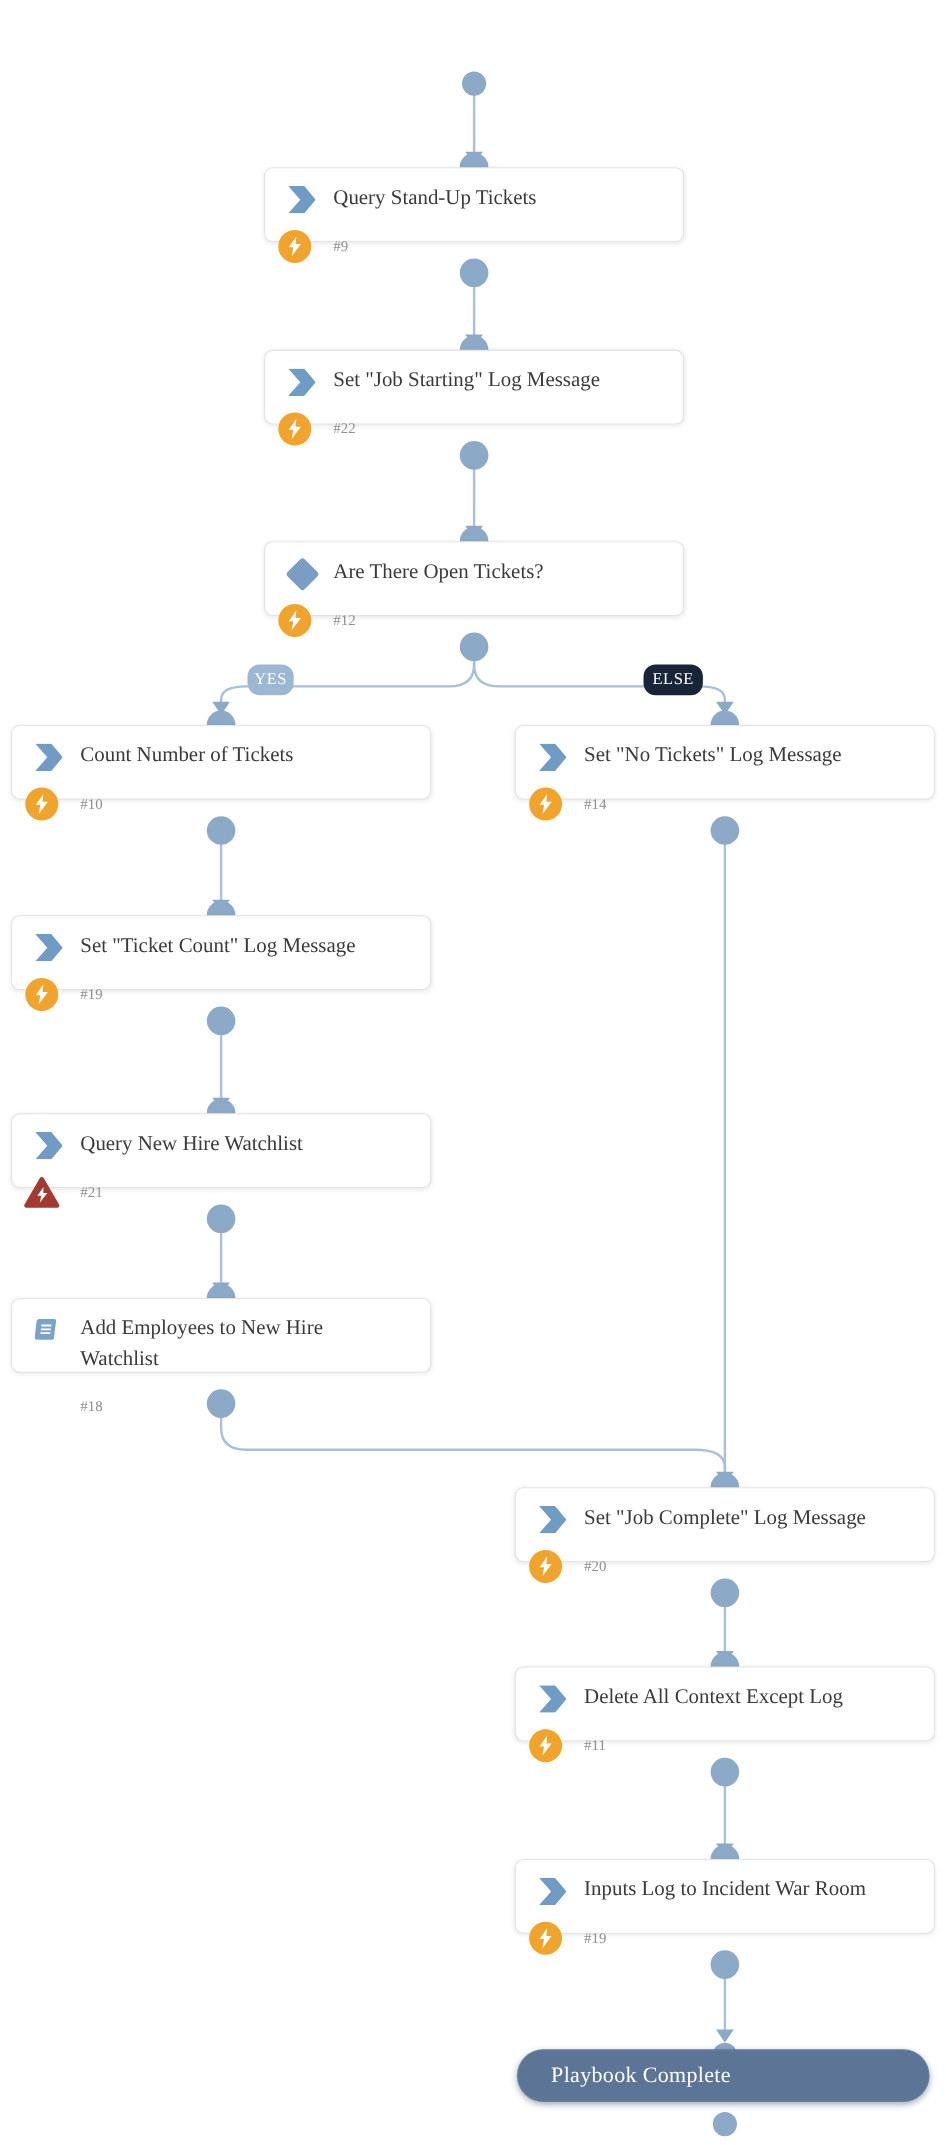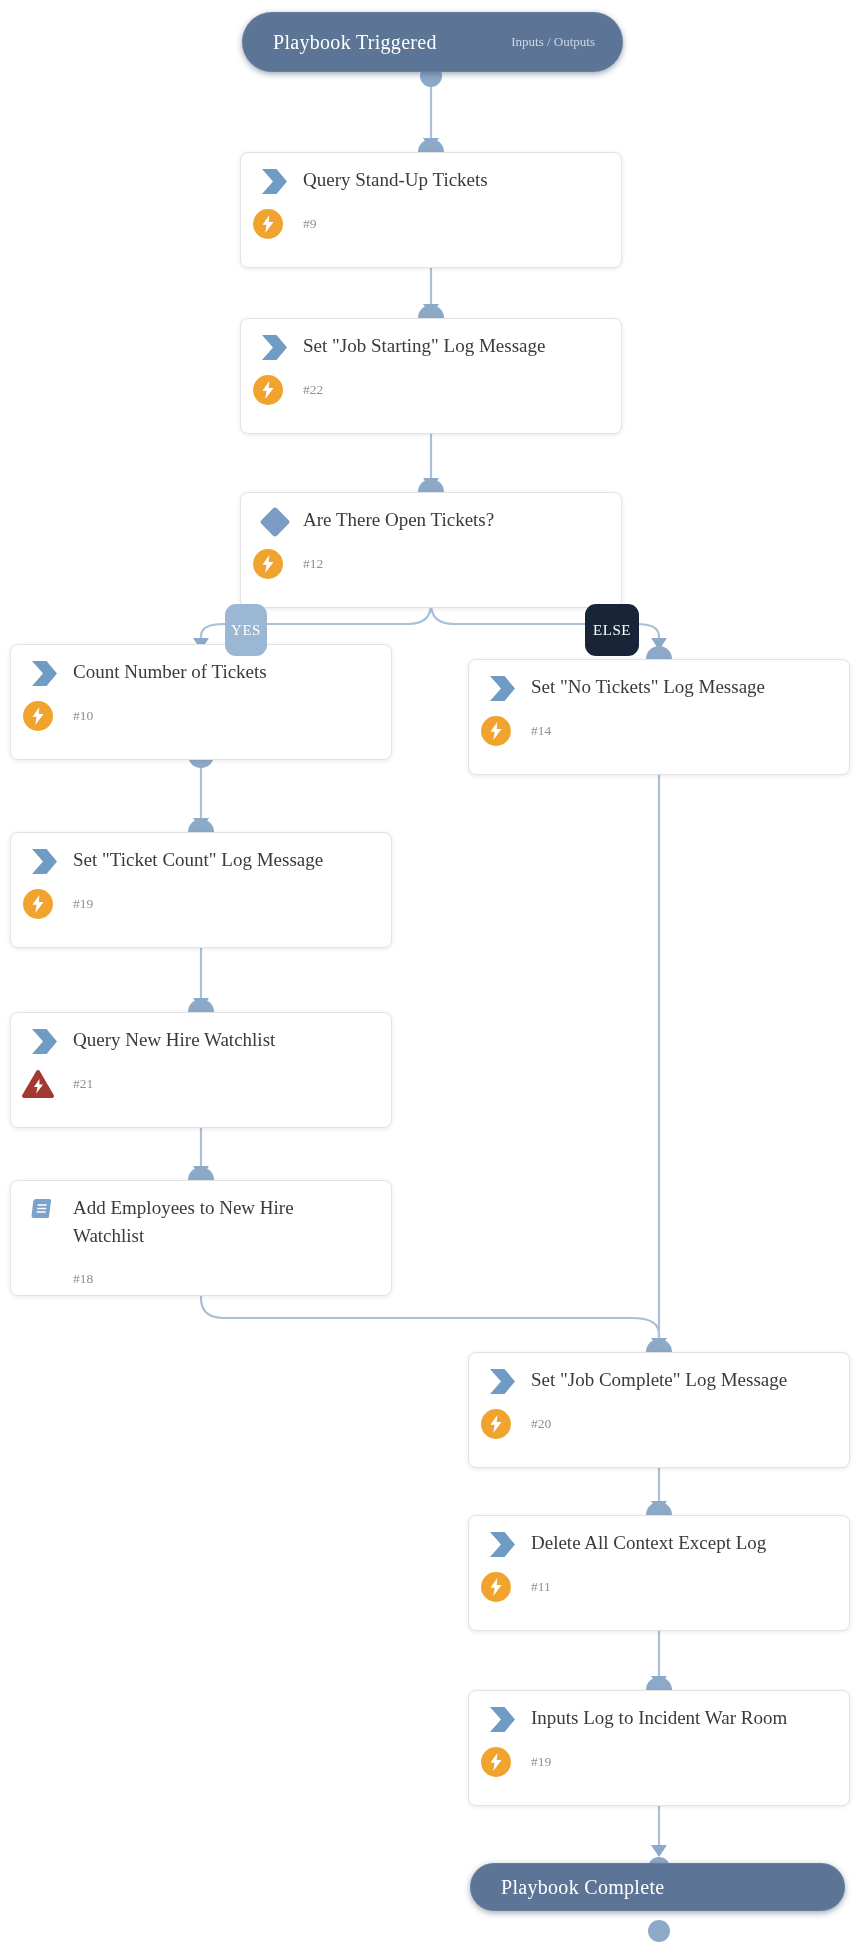--- a/index.html
+++ b/index.html
@@ -9,38 +9,38 @@
   .cline{fill:none;stroke:#a9c0d8;stroke-width:2.2px;}
   .cdome{fill:#8ca9c8;}
   .carrow{fill:#8ca9c8;}
 
   .pill{position:absolute;z-index:2;background:#5c7495;border-radius:40px;
         box-shadow:0 2px 6px rgba(40,60,90,.45), inset 0 0 0 1px rgba(255,255,255,.08);
         display:flex;align-items:center;cursor:pointer;}
   .pill .pill-title{color:#ffffff;font-size:20px;letter-spacing:.3px;padding-left:31px;flex:1;}
   .pill .pill-link{color:#ccd7e6;font-size:13px;padding-right:28px;}
 
-  .node{position:absolute;z-index:2;width:382px;height:116px;background:#ffffff;
+  .node{position:absolute;z-index:2;width:382px;height:68px;background:#ffffff;
         border:1px solid #e3e3e5;border-radius:8px;box-sizing:border-box;
         box-shadow:0 1px 5px rgba(0,0,0,.09);cursor:pointer;}
   .node .title{position:absolute;left:62px;top:13px;width:305px;font-size:19px;color:#3a3a3a;line-height:1.48;}
   .node .nid{position:absolute;left:62px;top:63px;font-size:13.5px;color:#8f8f8f;}
   .node.book .nid{top:70px;margin-top:20px;}
   .node.book .title{width:280px;}
 
   .chevron{position:absolute;left:21px;top:16px;width:25px;height:25px;background:#6f9bc4;
            clip-path:polygon(0 0,58% 0,100% 50%,58% 100%,0 100%,44% 50%);}
   .diamond{position:absolute;left:23px;top:18px;width:22px;height:22px;background:#7b9dc4;
            border-radius:3px;transform:rotate(45deg);}
   .book-icon{position:absolute;left:18px;top:14px;width:28px;height:28px;}
   .bolt-badge{position:absolute;left:12px;top:56px;width:30px;height:30px;border-radius:50%;
               background:#f0a42d;display:flex;align-items:center;justify-content:center;}
   .err-badge{position:absolute;left:10px;top:56px;width:34px;height:30px;}
 
-  .branch-badge{position:absolute;z-index:3;height:52px;border-radius:11px;display:flex;
+  .branch-badge{position:absolute;z-index:3;height:28px;border-radius:11px;display:flex;
                 align-items:center;justify-content:center;color:#ffffff;font-size:15px;
                 letter-spacing:.5px;}
   .badge-yes{left:225px;top:604px;width:42px;background:#9cb7d3;}
   .badge-else{left:585px;top:604px;width:54px;background:#182539;}
 </style>
 </head>
 <body>
 
 <div class="canvas">
 
@@ -93,24 +93,20 @@
     <circle class="cdome" cx="659" cy="1352" r="13"></circle>
       <circle class="cdome" cx="659" cy="1448" r="13"></circle>
     <circle class="cdome" cx="659" cy="1515" r="13"></circle>
       <circle class="cdome" cx="659" cy="1611" r="13"></circle>
     <circle class="cdome" cx="659" cy="1690" r="13"></circle>
       <circle class="cdome" cx="659" cy="1786" r="13"></circle>
     <circle class="cdome" cx="659" cy="1868" r="11"></circle>
       <circle class="cdome" cx="659" cy="1931" r="11"></circle>
   </svg>
 
-  <div class="pill" style="left:242px;top:12px;width:381px;height:60px;">
-    <span class="pill-title">Playbook Triggered</span>
-    <span class="pill-link">Inputs / Outputs</span>
-  </div>
 
   <div class="node" style="left:240px;top:152px;">
     <span class="chevron"></span>
     <div class="title">Query Stand-Up Tickets</div>
     <span class="bolt-badge">
       <svg width="18" height="20" viewBox="0 0 26 28">
           <path d="M15 1 L5 15 h6 L9 27 L21 11 h-7 Z" fill="#fff"></path>
         </svg>
     </span>
     <div class="nid">#9</div>
@@ -134,21 +130,21 @@
       <svg width="18" height="20" viewBox="0 0 26 28">
           <path d="M15 1 L5 15 h6 L9 27 L21 11 h-7 Z" fill="#fff"></path>
         </svg>
     </span>
     <div class="nid">#12</div>
   </div>
 
   <div class="branch-badge badge-yes">YES</div>
   <div class="branch-badge badge-else">ELSE</div>
 
-  <div class="node" style="left:10px;top:644px;">
+  <div class="node" style="left:10px;top:659px;">
     <span class="chevron"></span>
     <div class="title">Count Number of Tickets</div>
     <span class="bolt-badge">
       <svg width="18" height="20" viewBox="0 0 26 28">
           <path d="M15 1 L5 15 h6 L9 27 L21 11 h-7 Z" fill="#fff"></path>
         </svg>
     </span>
     <div class="nid">#10</div>
   </div>
 

